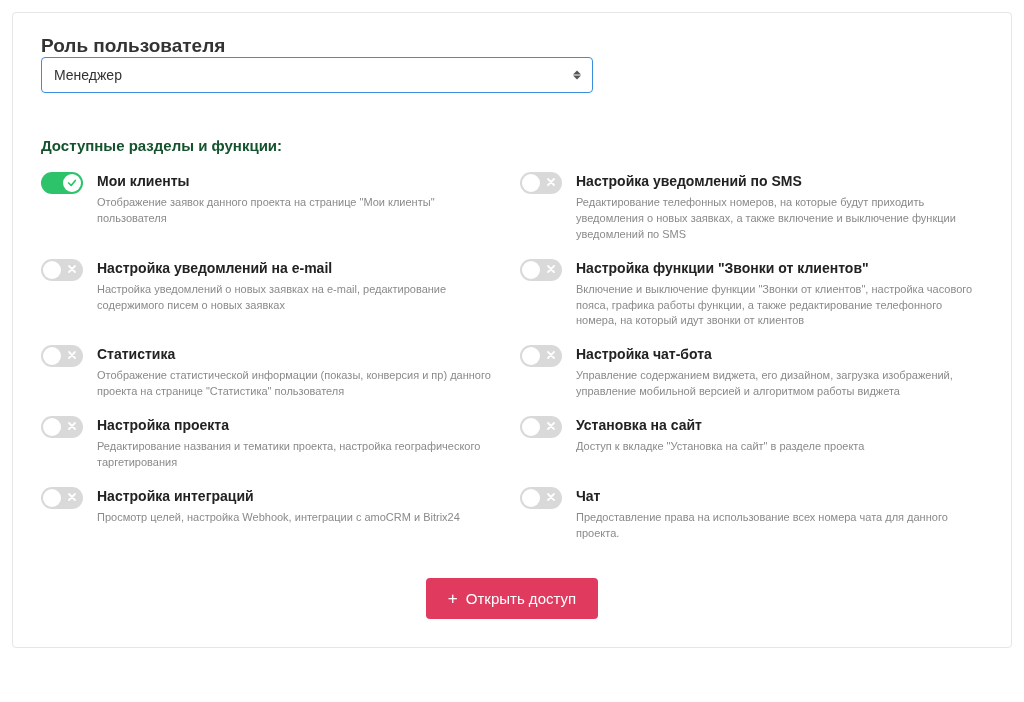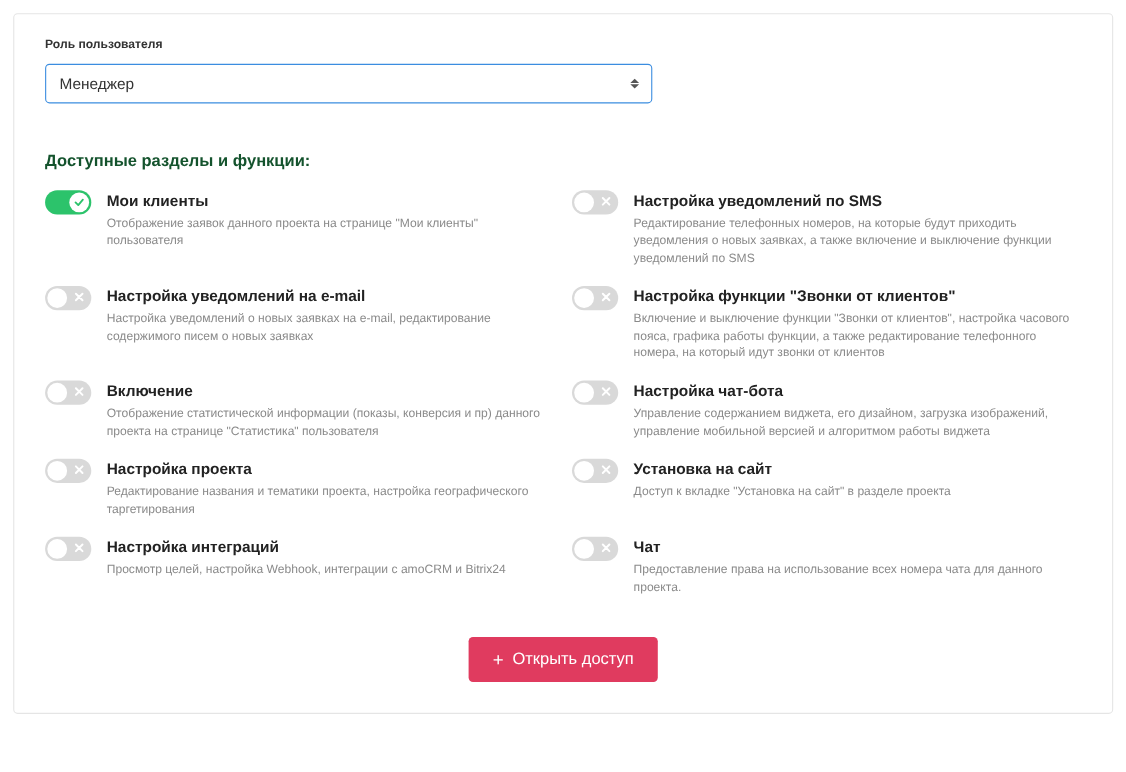--- a/index.html
+++ b/index.html
@@ -12,22 +12,22 @@
 .panel {
   margin: 12px;
   border: 1px solid #e5e5e5;
   border-radius: 4px;
   padding: 22px 28px 28px 28px;
   width: 1000px;
 }
 .field-label {
   font-weight: 700;
   color: #333;
-  font-size: 11px;
-  margin-bottom: 11px;
+  font-size: 19px;
+  margin-bottom: 0;
 }
 .select-wrap {
   position: relative;
   width: 552px;
 }
 .select {
   width: 100%;
   border: 1px solid #3b8de0;
   border-radius: 4px;
   padding: 9px 12px;
@@ -217,21 +217,21 @@
         </div>
       </div>
       <div class="perm-row">
         <div class="toggle off">
           <div class="knob"></div>
           <span class="x-icon"><svg width="10" height="10" viewBox="0 0 10 10">
               <path d="M2 2 L8 8 M8 2 L2 8" stroke="#fff" stroke-width="1.8" stroke-linecap="round"></path>
             </svg></span>
         </div>
         <div class="perm-body">
-          <div class="perm-title">Включение</div>
+          <div class="perm-title">Статистика</div>
           <div class="perm-desc">Отображение статистической информации (показы, конверсия и пр) данного проекта на странице "Статистика" пользователя</div>
         </div>
       </div>
       <div class="perm-row">
         <div class="toggle off">
           <div class="knob"></div>
           <span class="x-icon"><svg width="10" height="10" viewBox="0 0 10 10">
               <path d="M2 2 L8 8 M8 2 L2 8" stroke="#fff" stroke-width="1.8" stroke-linecap="round"></path>
             </svg></span>
         </div>

